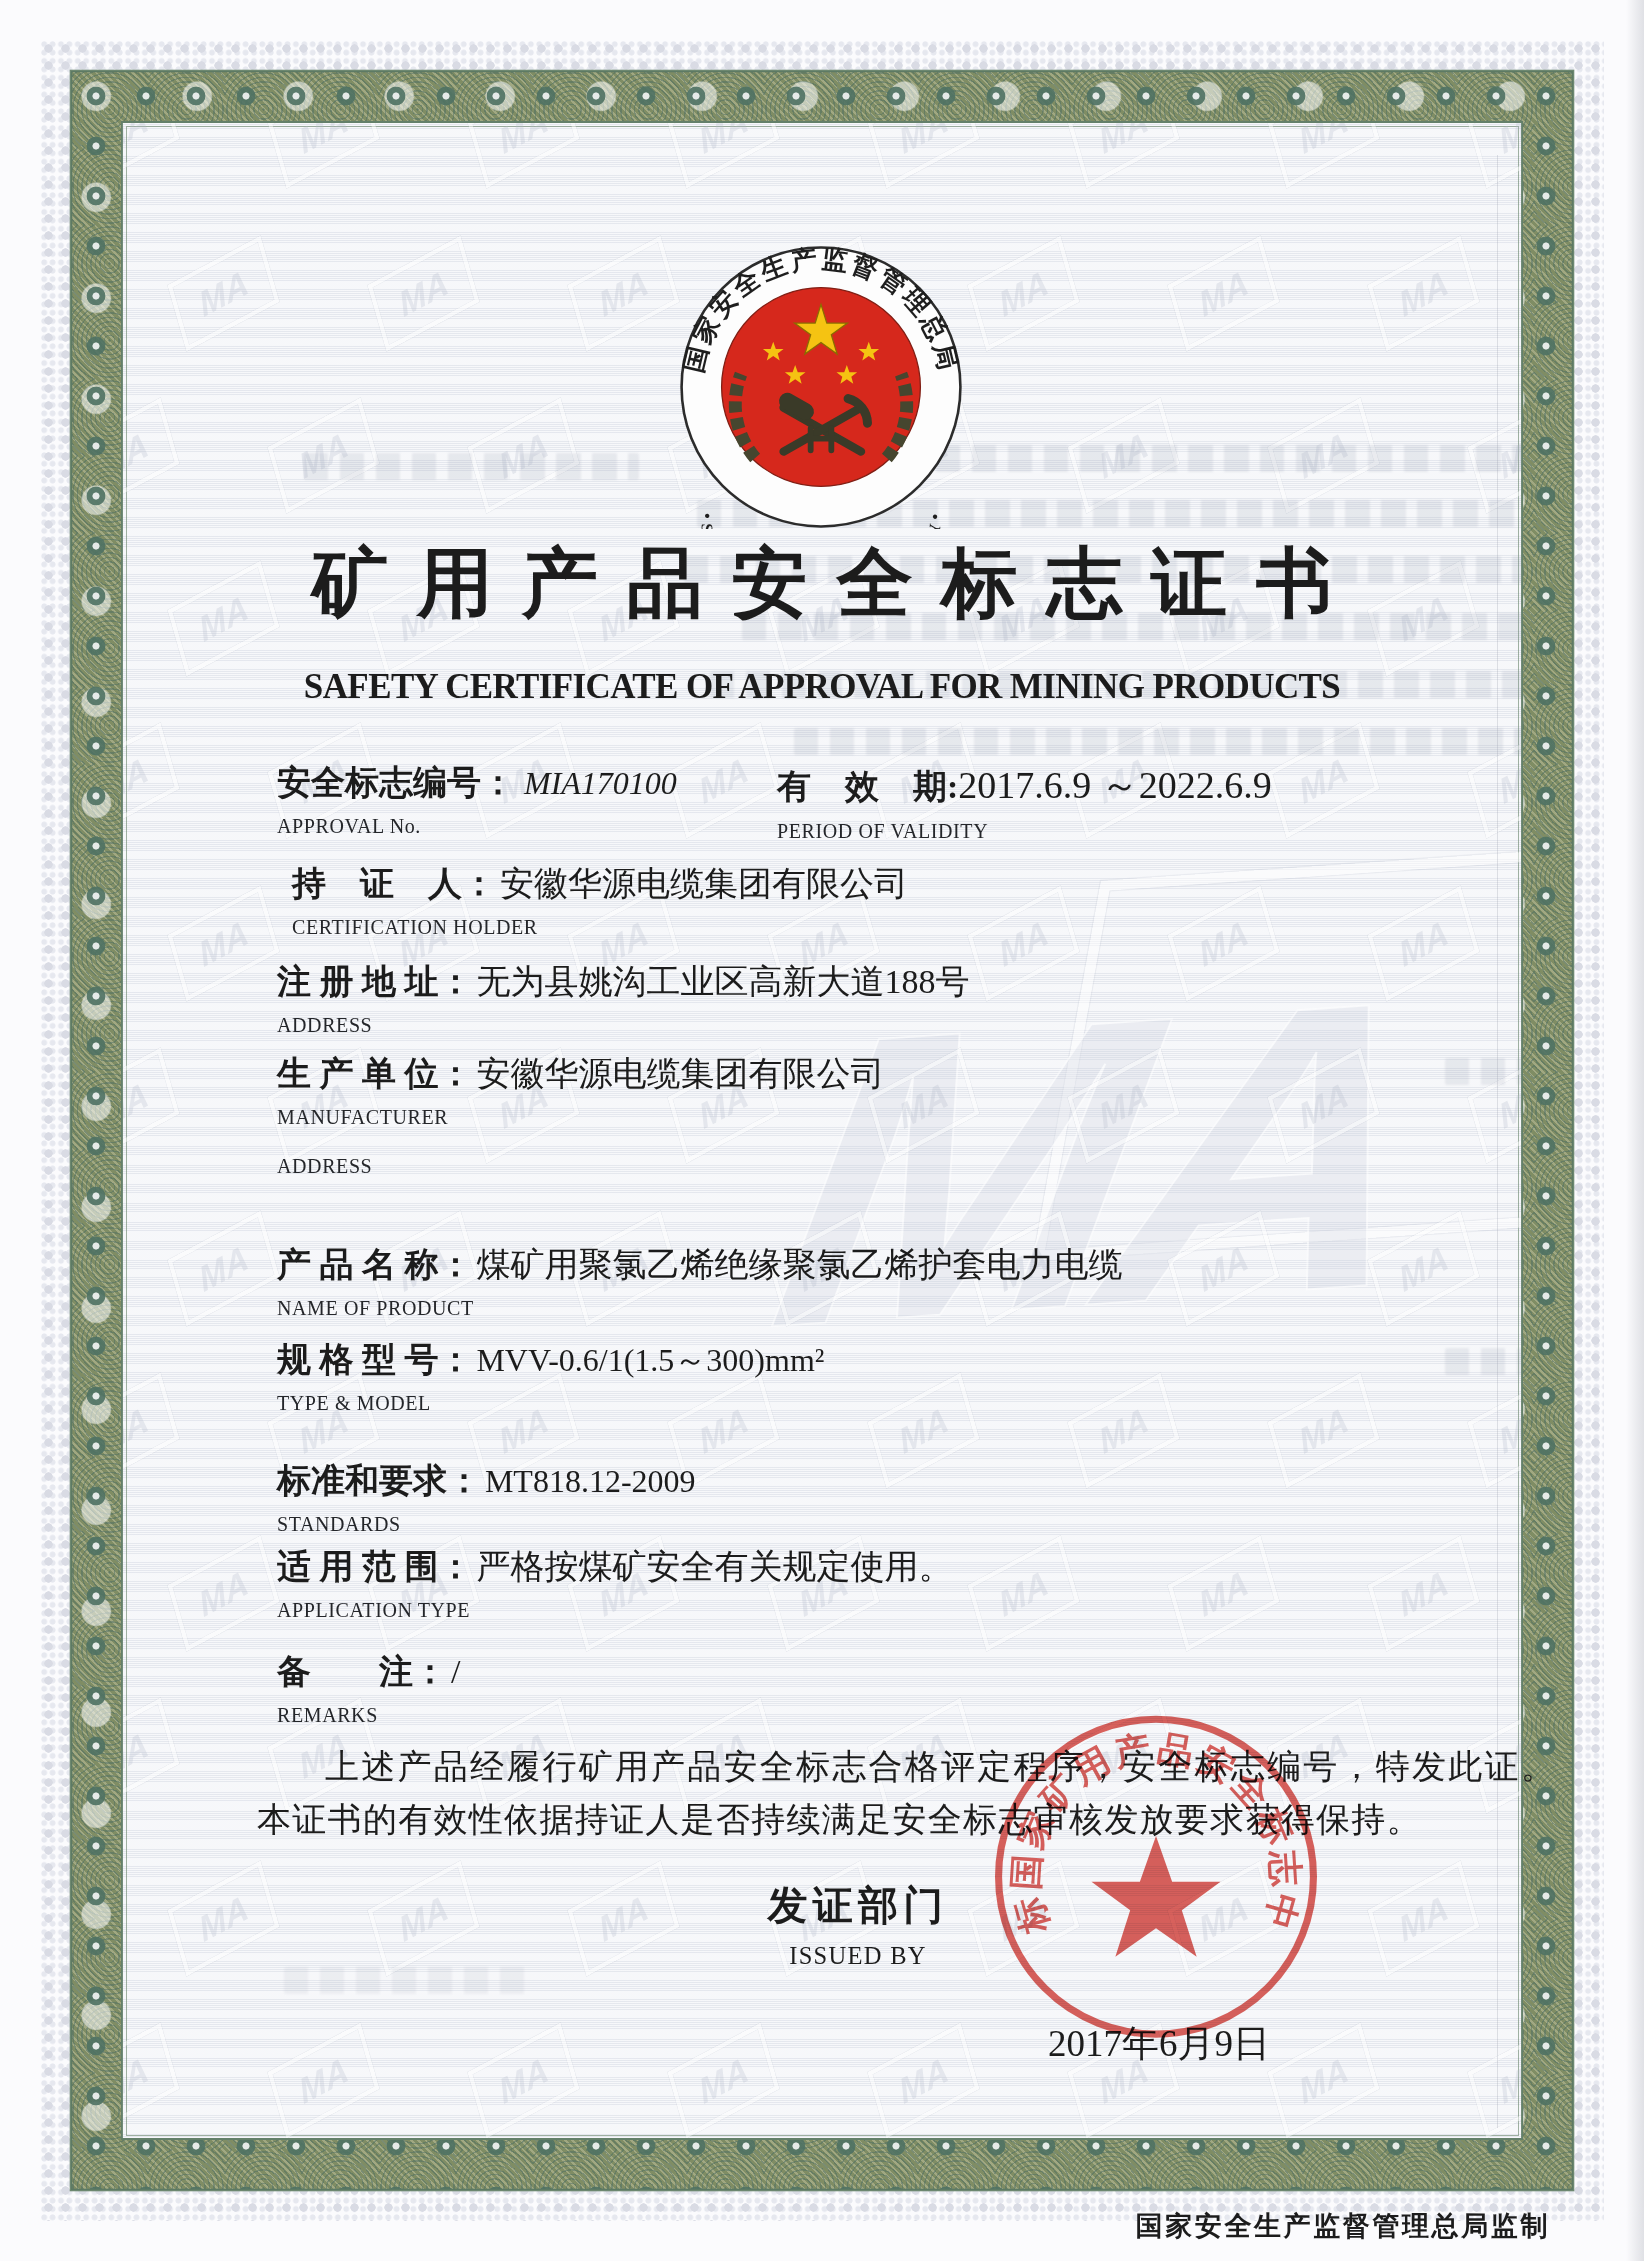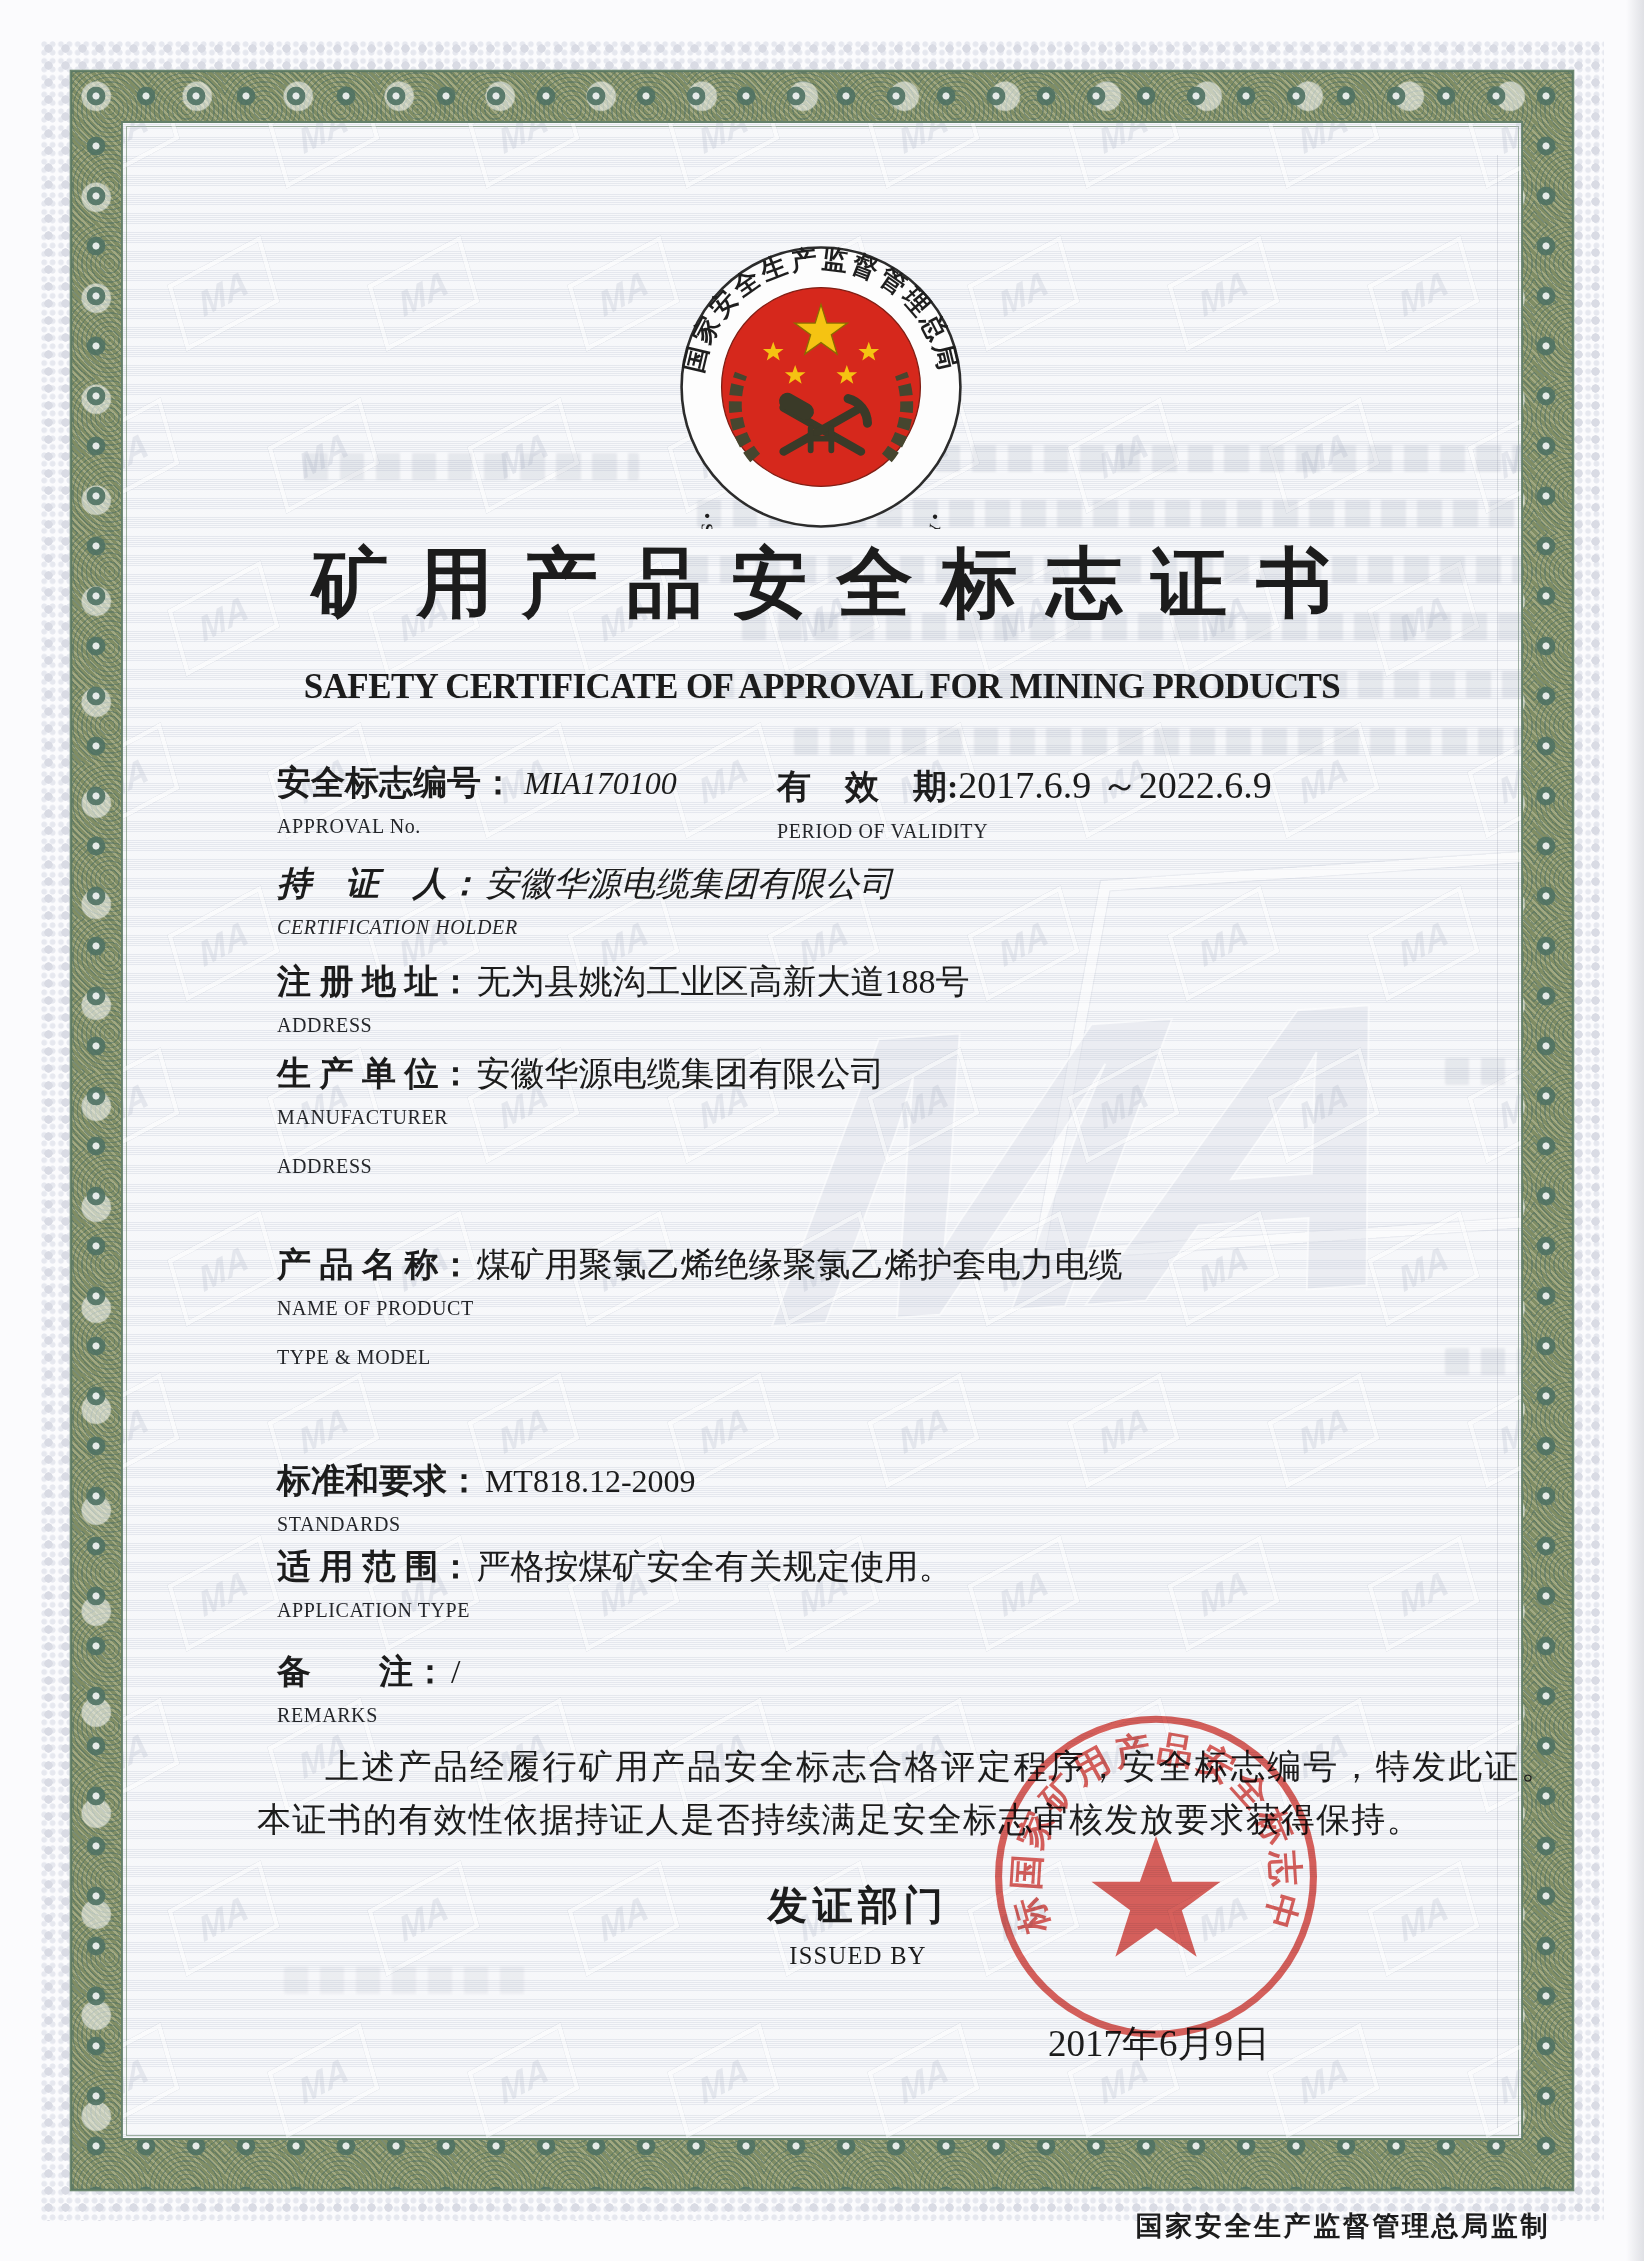--- a/index.html
+++ b/index.html
@@ -232,21 +232,21 @@
     <div class="sub-en">APPROVAL No.</div>
   </div>
   <div class="abs" style="left:777px;top:760px;">
     <div class="line" style="display:flex;align-items:baseline;">
       <span class="zh-label">有　效　期:</span>
       <span class="value" style="font-size:38px;">2017.6.9 ～2022.6.9</span>
     </div>
     <div class="sub-en">PERIOD OF VALIDITY</div>
   </div>
 
-  <div class="abs field" style="left:277px;top:861px;font-style:italic;">
+  <div class="abs field" style="left:292px;top:861px;">
     <div class="line">
         <span class="zh-label">持　证　人：</span>
         <span class="value">安徽华源电缆集团有限公司</span>
       </div>
     <div class="sub-en">CERTIFICATION HOLDER</div>
   </div>
   <div class="abs field" style="left:277px;top:959px;">
     <div class="line">
         <span class="zh-label">注 册 地 址：</span>
         <span class="value">无为县姚沟工业区高新大道188号</span>
@@ -264,20 +264,24 @@
     <div class="sub-en">ADDRESS</div>
   </div>
   <div class="abs field" style="left:277px;top:1242px;">
     <div class="line">
         <span class="zh-label">产 品 名 称：</span>
         <span class="value">煤矿用聚氯乙烯绝缘聚氯乙烯护套电力电缆</span>
       </div>
     <div class="sub-en">NAME OF PRODUCT</div>
   </div>
   <div class="abs field" style="left:277px;top:1337px;">
+    <div class="line">
+        <span class="zh-label">规 格 型 号：</span>
+        <span class="value" style="font-size:32px;">MVV-0.6/1(1.5～300)mm²</span>
+      </div>
     <div class="sub-en">TYPE &amp; MODEL</div>
   </div>
   <div class="abs field" style="left:277px;top:1458px;">
     <div class="line">
         <span class="zh-label">标准和要求：</span>
         <span class="value" style="font-size:32px;">MT818.12-2009</span>
       </div>
     <div class="sub-en">STANDARDS</div>
   </div>
   <div class="abs field" style="left:277px;top:1544px;">

